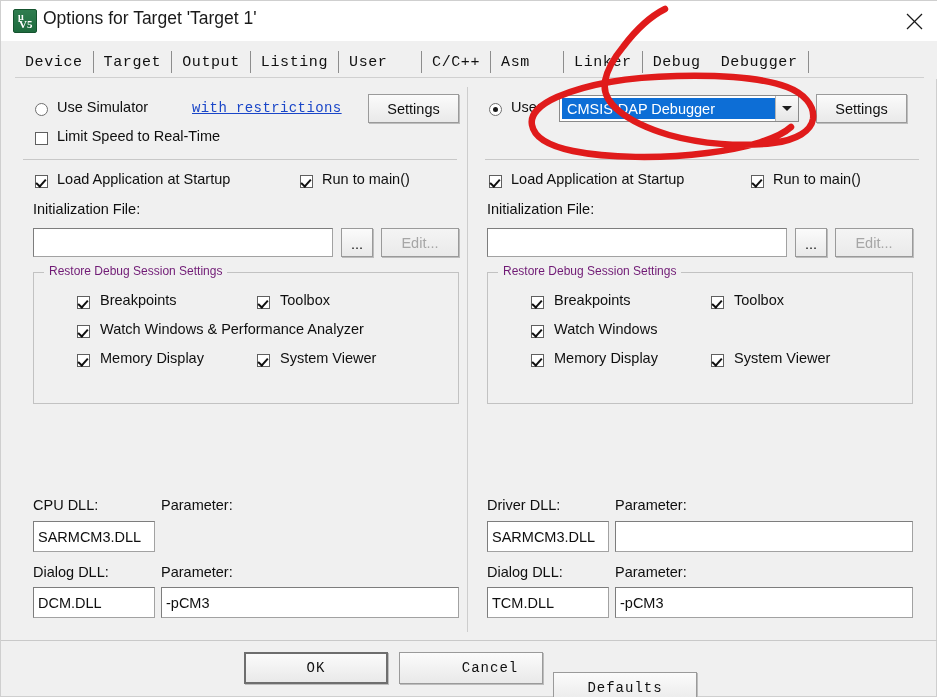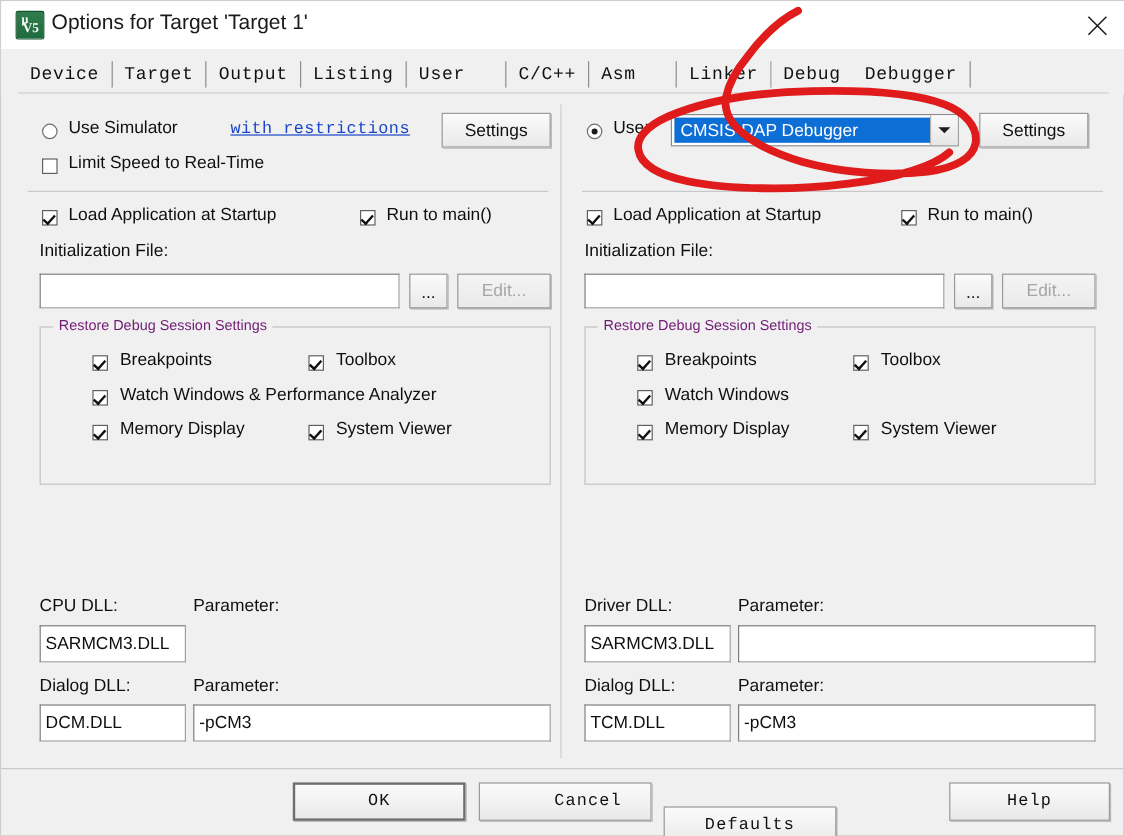--- a/index.html
+++ b/index.html
@@ -390,21 +390,20 @@
     <div class="lbl" style="left:136px; top:477px;">Parameter:</div>
     <div class="txt" style="left:8px; top:500px; width:122px; height:31px;">TCM.DLL</div>
     <div class="txt" style="left:136px; top:500px; width:298px; height:31px;">-pCM3</div>
   </div>
 
   <div id="footer-rule"></div>
 
   <div class="btn mono default-btn" style="left:243px; top:651px; width:144px; height:32px;">OK</div>
   <div class="btn mono" style="left:398px; top:651px; width:144px; height:32px;padding-left:38px;">Cancel</div>
   <div class="btn mono" style="left:552px; top:651px; width:144px; height:32px;margin-top:20px;">Defaults</div>
-  <div class="btn mono" style="left:790px; top:651px; width:134px; height:32px;">Help</div>
 
   <svg id="annotation" viewBox="0 0 937 697">
     <path d="M 664 8
              C 648 16, 634 30, 622 46
              C 612 58, 606 70, 604 80
              C 602 92, 608 102, 618 110
              C 630 120, 648 128, 668 134
              C 700 143, 740 146, 772 142
              C 796 139, 810 130, 812 118
              C 814 104, 802 92, 786 86

